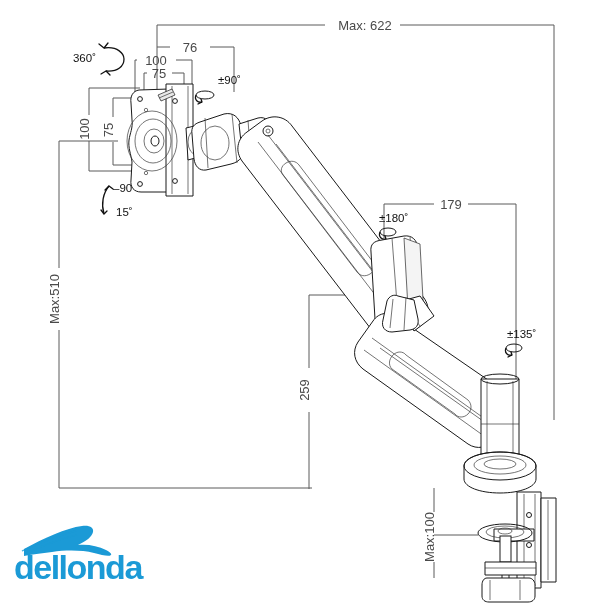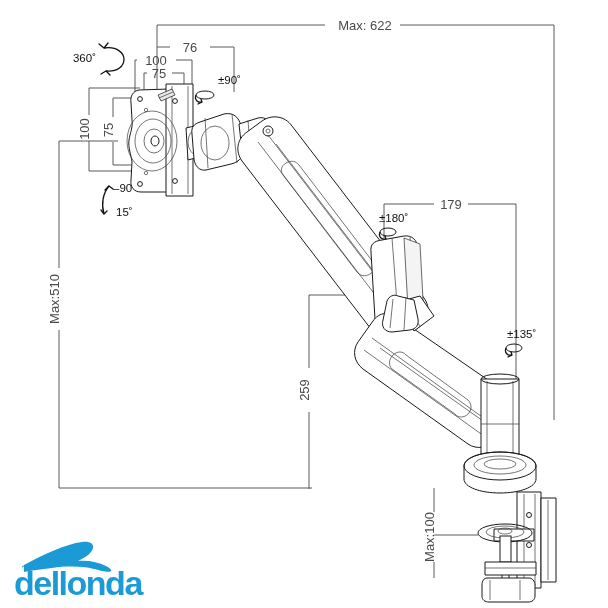--- a/index.html
+++ b/index.html
@@ -65,21 +65,21 @@
     stroke-width: 0.7;
   }
   .arrowline {
     stroke: #111111;
     stroke-width: 1.3;
     fill: none;
   }
   #logo-wrap {
     position: absolute;
     left: 14px;
-    bottom: 4px;
+    bottom: 20px;
     width: 150px;
     height: 62px;
   }
 </style>
 </head>
 <body>
 
 <div id="page">
 
   <svg id="drawing" viewBox="0 0 608 608" xmlns="http://www.w3.org/2000/svg">

